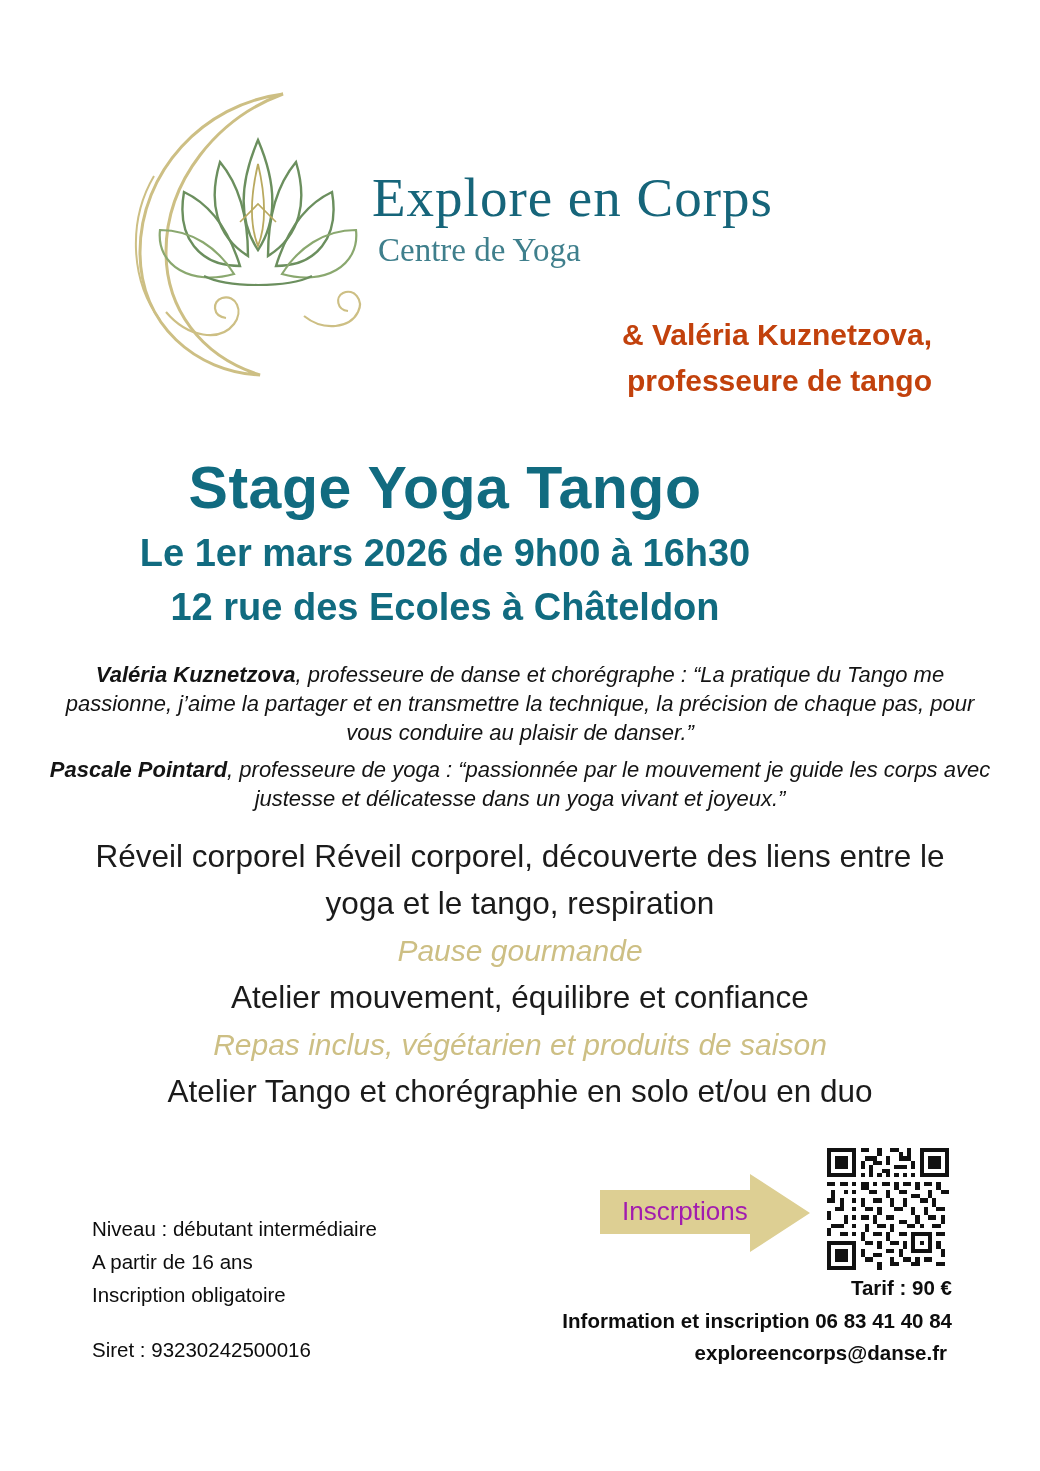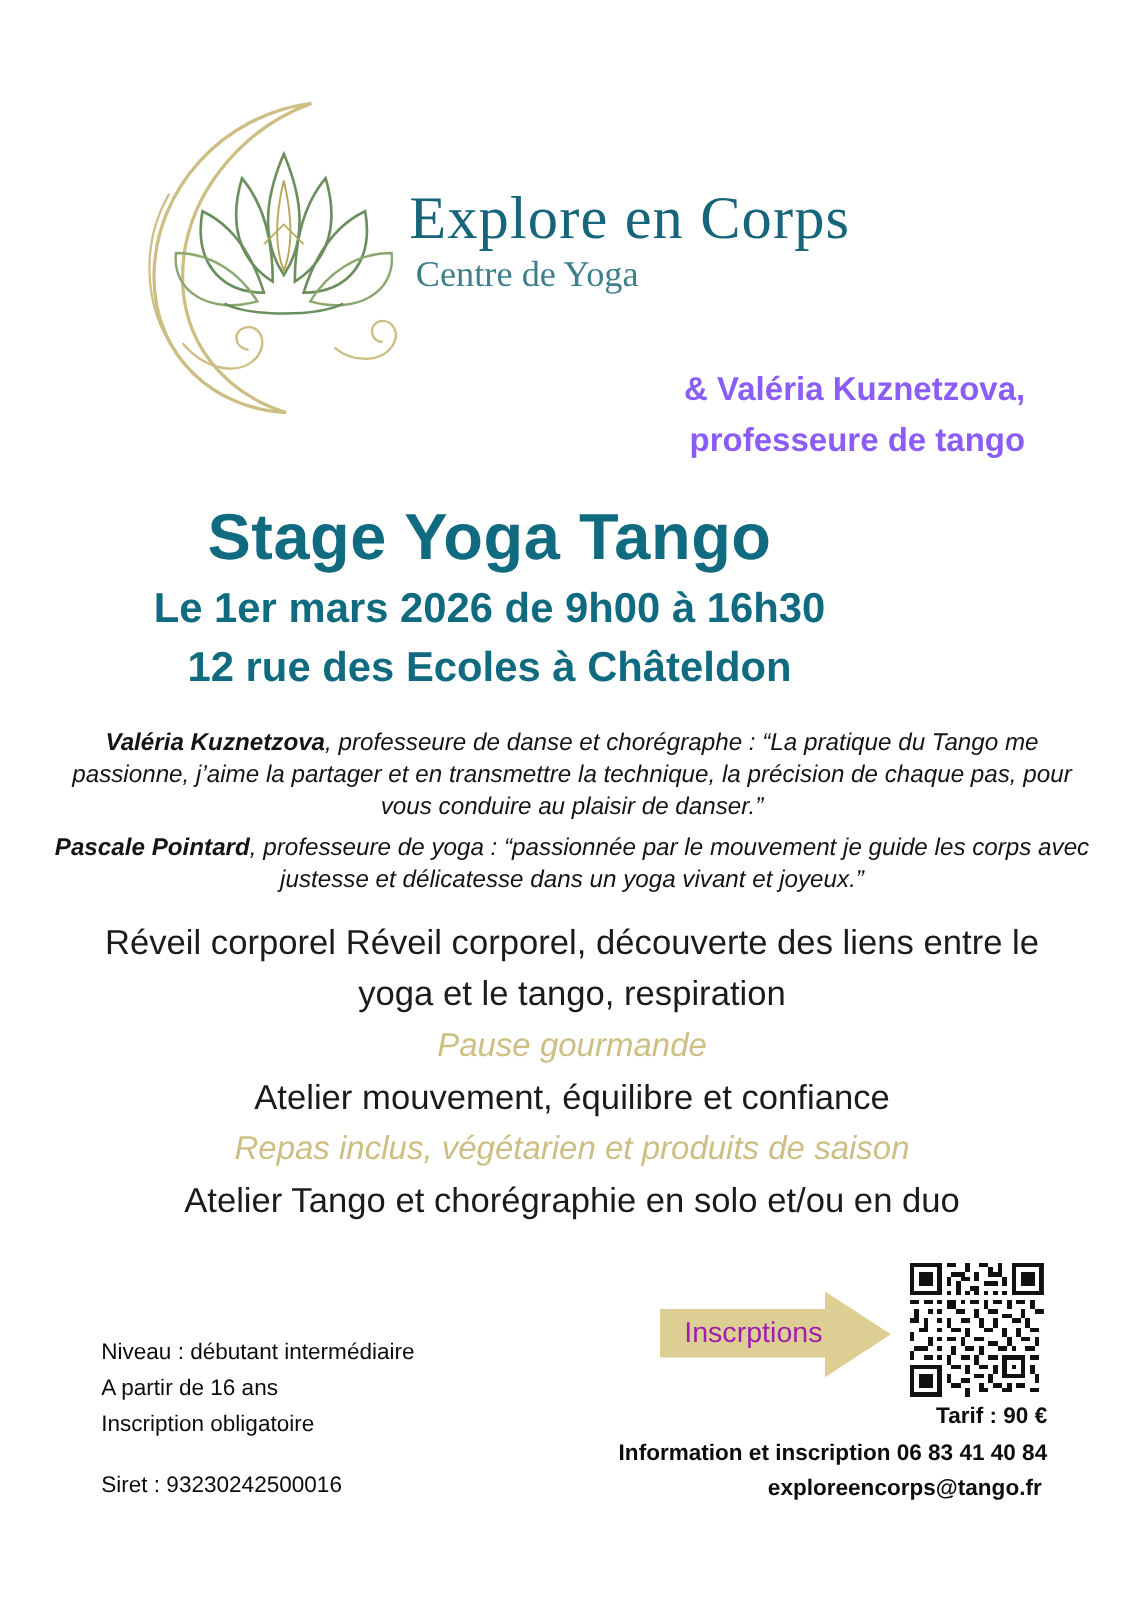--- a/index.html
+++ b/index.html
@@ -63,22 +63,21 @@
 
   .co-teacher {
     position: absolute;
     right: 108px;
     top: 272px;
     width: 700px;
     text-align: right;
     font-size: 30px;
     font-weight: bold;
     line-height: 46px;
-    color: #8b5cf6;
-    margin-top: 20px;
+    color: #c2410c;
   }
 
   
   .title-block {
     position: absolute;
     top: 455px;
     left: 0;
     width: 890px;
     text-align: center;
     color: #116b80;
@@ -418,16 +417,16 @@
         <rect x="26" y="27" width="2" height="1"></rect>
         <rect x="20" y="27" width="1" height="1"></rect>
           <rect x="16" y="27" width="1" height="1"></rect>
       </g>
     </svg>
   </div>
 
   <div class="contact">
     <div class="price">Tarif : 90 €</div>
     <div>Information et inscription 06 83 41 40 84</div>
-    <div class="mail">exploreencorps@tango.fr</div>
+    <div class="mail">exploreencorps@danse.fr</div>
   </div>
 
 </div>
 
 </body></html>

